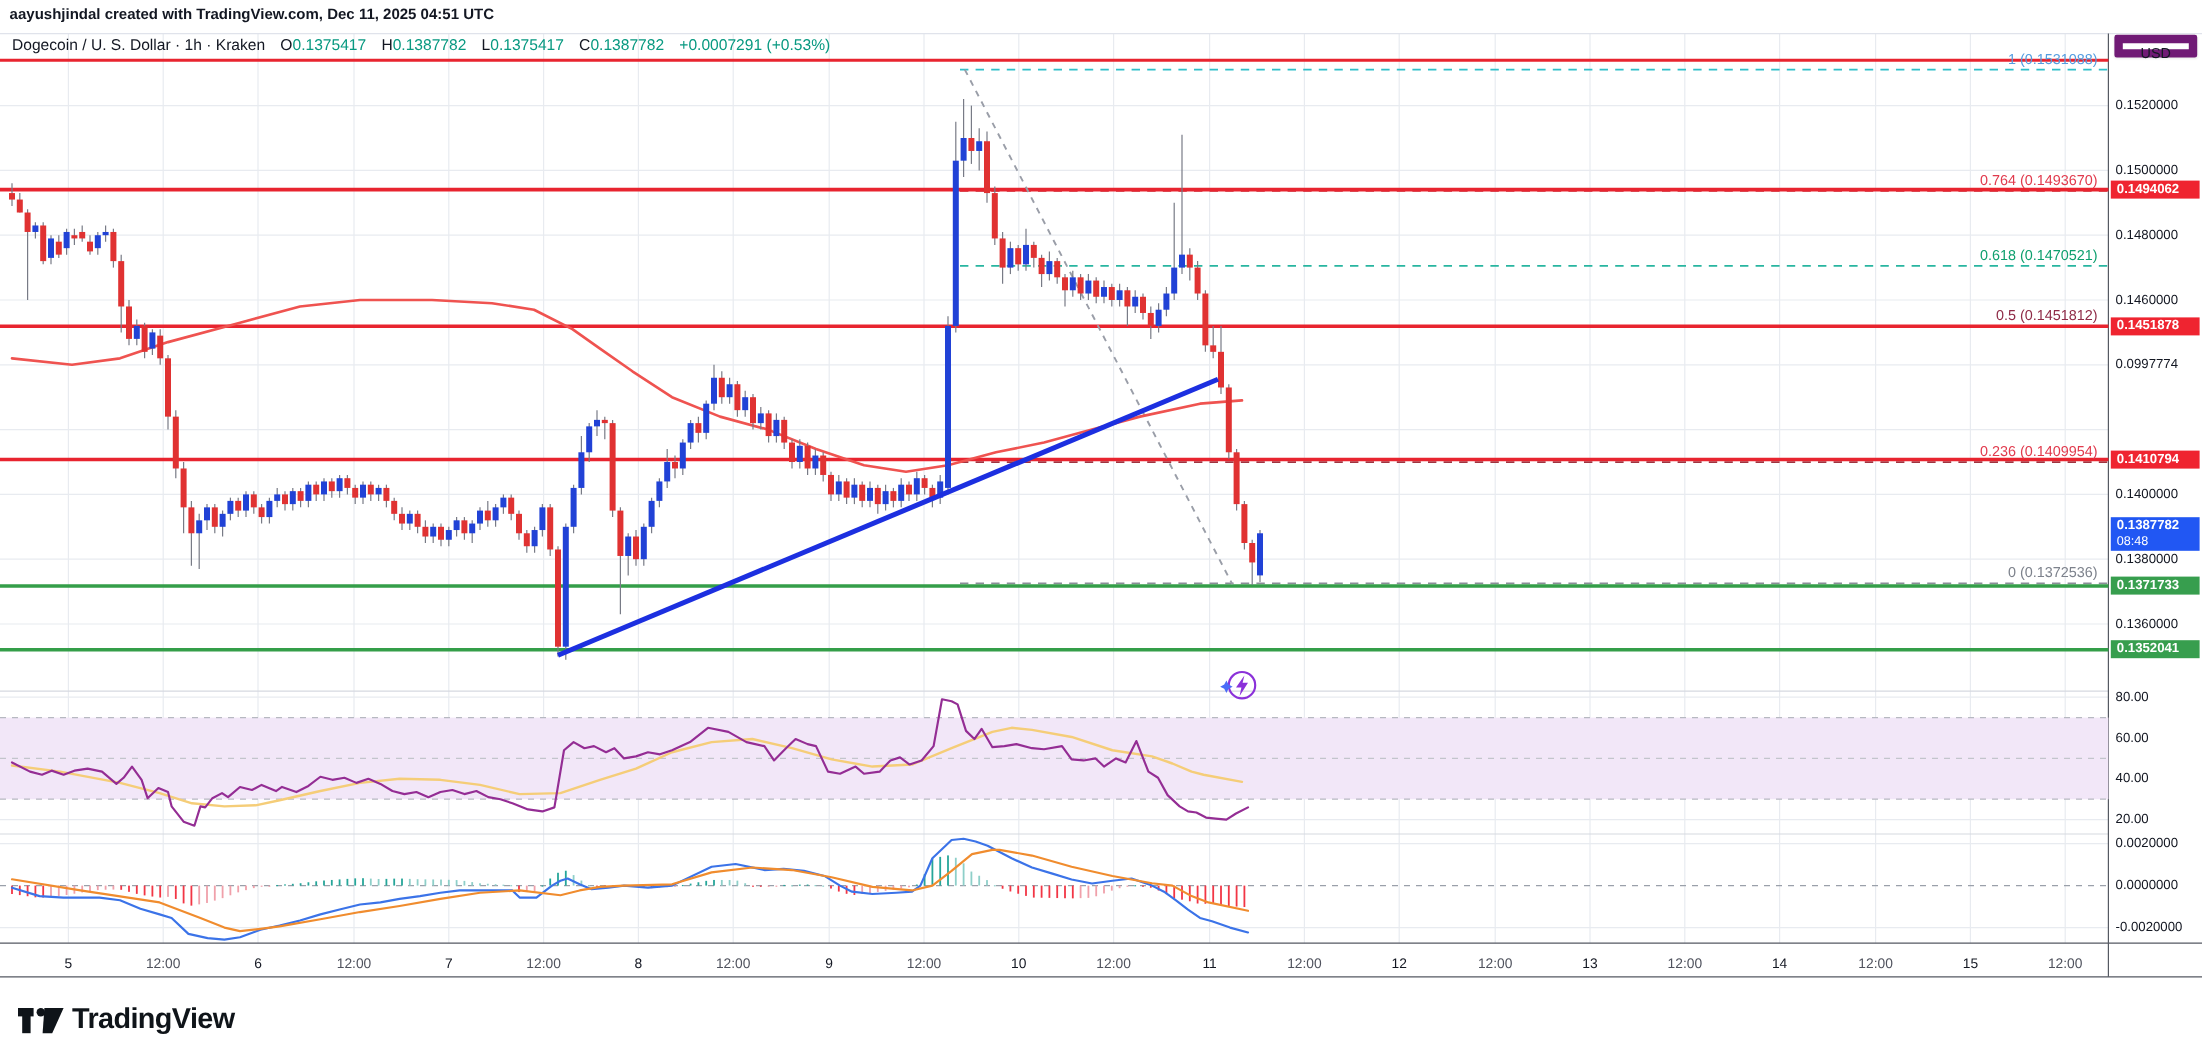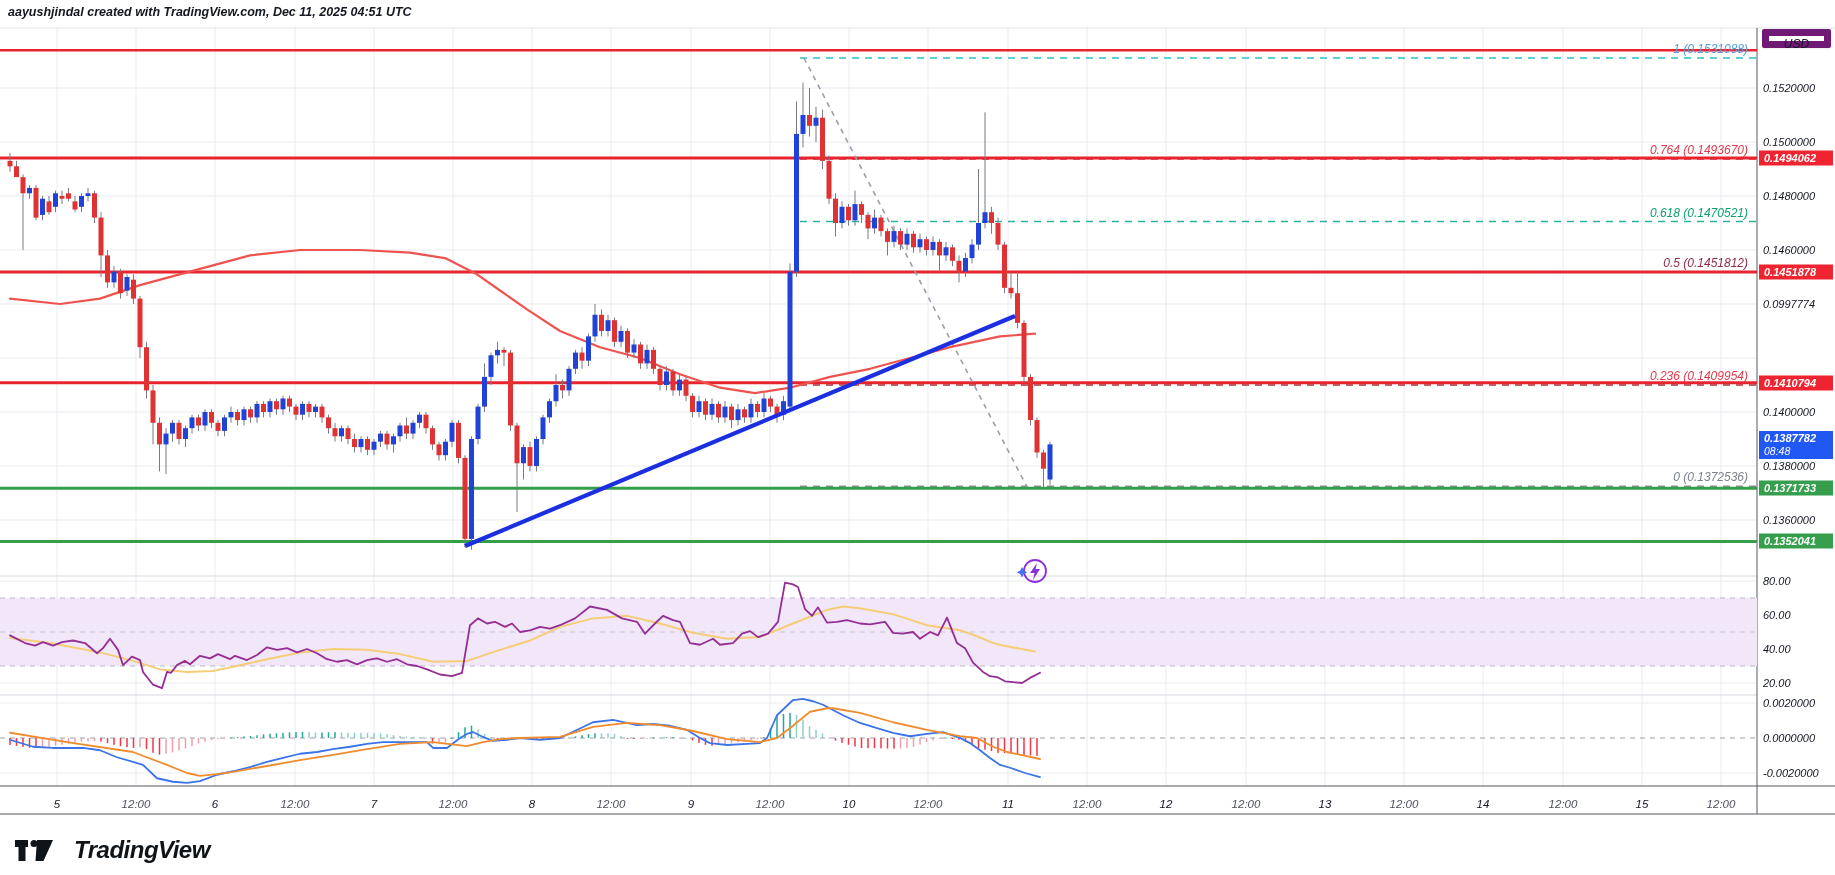--- a/index.html
+++ b/index.html
@@ -1,37 +1,37 @@
 <!DOCTYPE html>
 <html><head>
 <meta charset="utf-8">
 <style>
   * { margin:0; padding:0; box-sizing:border-box; }
   html,body { width:1835px; height:875px; background:#ffffff; overflow:hidden;
     font-family:"Liberation Sans","DejaVu Sans",sans-serif; }
-  #stage { position:relative; width:1835px; height:875px; background:#fff;font-style:italic; }
+  #stage { position:relative; width:1835px; height:875px; background:#fff; }
   #credit { position:absolute; left:8px; top:5px; font-size:12.5px; font-weight:700; color:#131722; }
   #chart-svg { position:absolute; left:0; top:0; }
   #legend { position:absolute; left:10px; top:30px; font-size:13px; color:#131722; white-space:nowrap; }
   #legend .sym { font-weight:400; color:#131722; }
   #legend .ohlc-letter { color:#131722; margin-left:9px; }
   #legend .ohlc-val { color:#089981; }
   #legend .chg { color:#089981; margin-left:9px; }
   .fib-label { position:absolute; font-size:12px; white-space:nowrap; transform:translateY(-100%); }
   .price-tick { position:absolute; left:1763px; font-size:11px; color:#131722; transform:translateY(-50%); }
   .badge { position:absolute; left:1759px; width:74px; color:#fff; font-size:11px; font-weight:700;
     padding:1px 0 1px 5px; transform:translateY(-50%); line-height:13px; }
   .badge .sub { font-weight:400; font-size:10.5px; }
   #usd-box { position:absolute; left:1762px; top:29px; width:69px; height:19px; background:#fff;
     border:7px solid #701a75; border-radius:2px; font-size:12px; color:#131722; text-align:center;
     line-height:17px; box-shadow:0 1px 2px rgba(0,0,0,.08); }
   .time-tick { position:absolute; top:798px; font-size:11.5px; transform:translateX(-50%); }
   .time-tick.major { color:#131722; font-weight:400; }
   .time-tick.minor { color:#50535e; }
-  #footer { position:absolute; left:14px; top:834px; display:flex; align-items:center; gap:20px; }
+  #footer { position:absolute; left:14px; top:834px; display:flex; align-items:center; gap:6px; }
   #tv-logo-text { font-size:24px; font-weight:800; color:#0f1419; letter-spacing:-0.5px; }
 </style>
 </head>
 <body>
 
 <div id="stage">
   <div id="credit">aayushjindal created with TradingView.com, Dec 11, 2025 04:51 UTC</div>
   <svg id="chart-svg" width="1835" height="875">
       <g>
         <line x1="57" y1="28" x2="57" y2="786" stroke="#e8ebf0" stroke-width="1"></line>
@@ -609,20 +609,28 @@
       <g>
         <polyline points="10,732.75 67,742.025 133,752 167,764.95 187,773 200,775.975 217,774.05 233,771.95 267,766 300,760.05 333,754.975 367,749.025 400,743.95 433,742.025 467,746.05 483,742.025 500,739.05 520,738 560,736.95 593,726.975 627,722.95 660,725.05 693,731 727,739.05 760,742.025 777,738 793,725.75 810,711.75 827,708.25 833,708.25 860,712.975 893,722.25 927,729.95 960,736.075 977,738 993,746.75 1007,752 1040,759" fill="none" stroke="#f08c2e" stroke-width="1.8" stroke-linejoin="round" stroke-linecap="round"></polyline>
       </g>
       <g>
         <circle cx="1035" cy="571" r="11" fill="none" stroke="#8b31d9" stroke-width="1.8"></circle>
         <polygon points="1037,563 1030,573 1034.5,573 1033,580 1040,569 1035.5,569" fill="#8b31d9"></polygon>
         <path d="M 1022 567 l 1.8 3.4 3.4 1.8 -3.4 1.8 -1.8 3.4 -1.8 -3.4 -3.4 -1.8 3.4 -1.8 z" fill="#4a6cf7"></path>
       </g>
     </svg>
 
+  <div id="legend">
+    <span class="sym">Dogecoin / U. S. Dollar · 1h · Kraken</span>
+    <span class="ohlc-letter">O</span><span class="ohlc-val">0.1375417</span>
+    <span class="ohlc-letter">H</span><span class="ohlc-val">0.1387782</span>
+    <span class="ohlc-letter">L</span><span class="ohlc-val">0.1375417</span>
+    <span class="ohlc-letter">C</span><span class="ohlc-val">0.1387782</span>
+    <span class="chg">+0.0007291 (+0.53%)</span>
+  </div>
 
   <div id="usd-box">USD</div>
   <div id="fib-labels">
       <div class="fib-label" style="right: 87px; top: 56.0624px; color: rgb(84, 157, 224);">1 (0.1531088)</div>
       <div class="fib-label" style="right: 87px; top: 157.091px; color: rgb(225, 58, 77);">0.764 (0.1493670)</div>
       <div class="fib-label" style="right: 87px; top: 219.593px; color: rgb(14, 159, 110);">0.618 (0.1470521)</div>
       <div class="fib-label" style="right: 87px; top: 270.108px; color: rgb(143, 43, 71);">0.5 (0.1451812)</div>
       <div class="fib-label" style="right: 87px; top: 383.124px; color: rgb(225, 58, 77);">0.236 (0.1409954)</div>
       <div class="fib-label" style="right: 87px; top: 484.153px; color: rgb(125, 130, 140);">0 (0.1372536)</div>
     </div>

